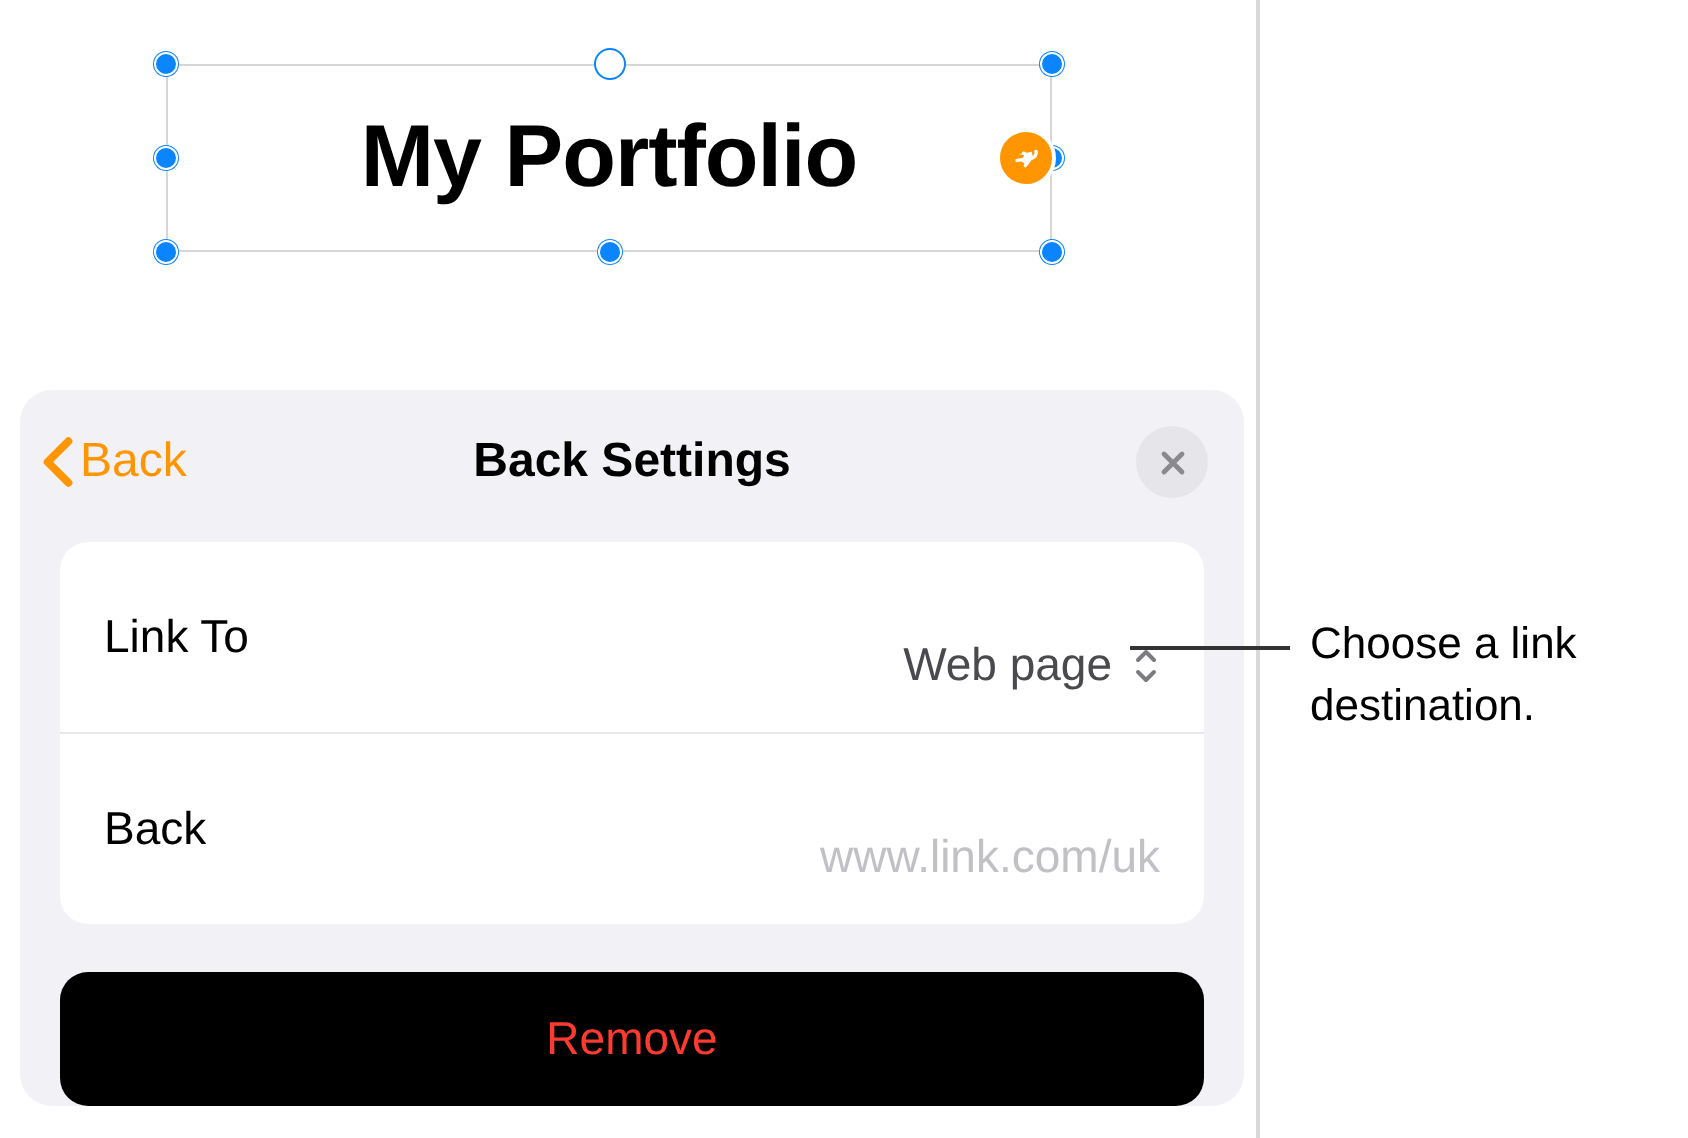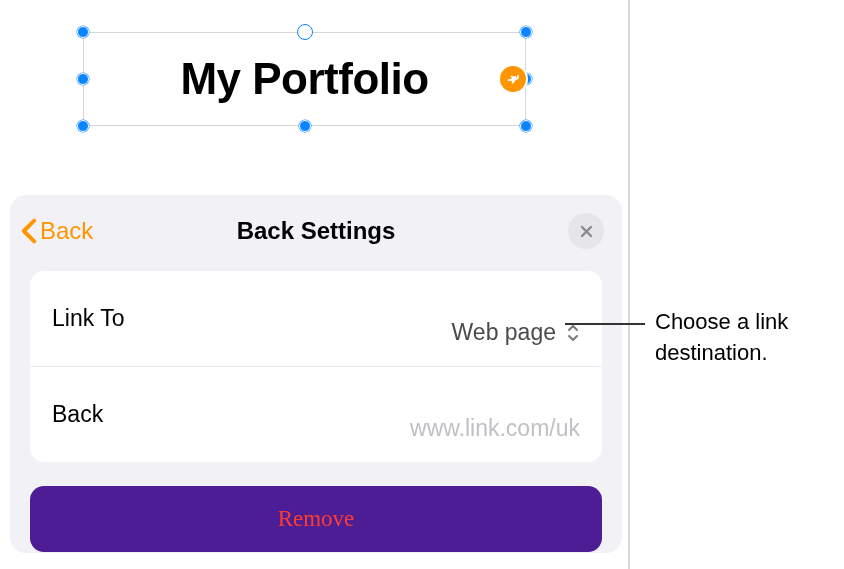--- a/index.html
+++ b/index.html
@@ -173,23 +173,22 @@
       margin-left: 10px;
       display: inline-flex;
     }
     .link-field {
       color: #c0c0c5;
       text-align: right;
     }
 
     .remove-group {
       margin: 24px 20px 0 20px;
-      background: #4c1d95;
+      background: #000000;
       border-radius: 14px;
-      font-family: Liberation Serif, serif;
     }
     .remove-btn {
       text-align: center;
       padding: 20px 0;
       color: #ff3b30;
       font-size: 23px;
       cursor: pointer;
     }
 
     

